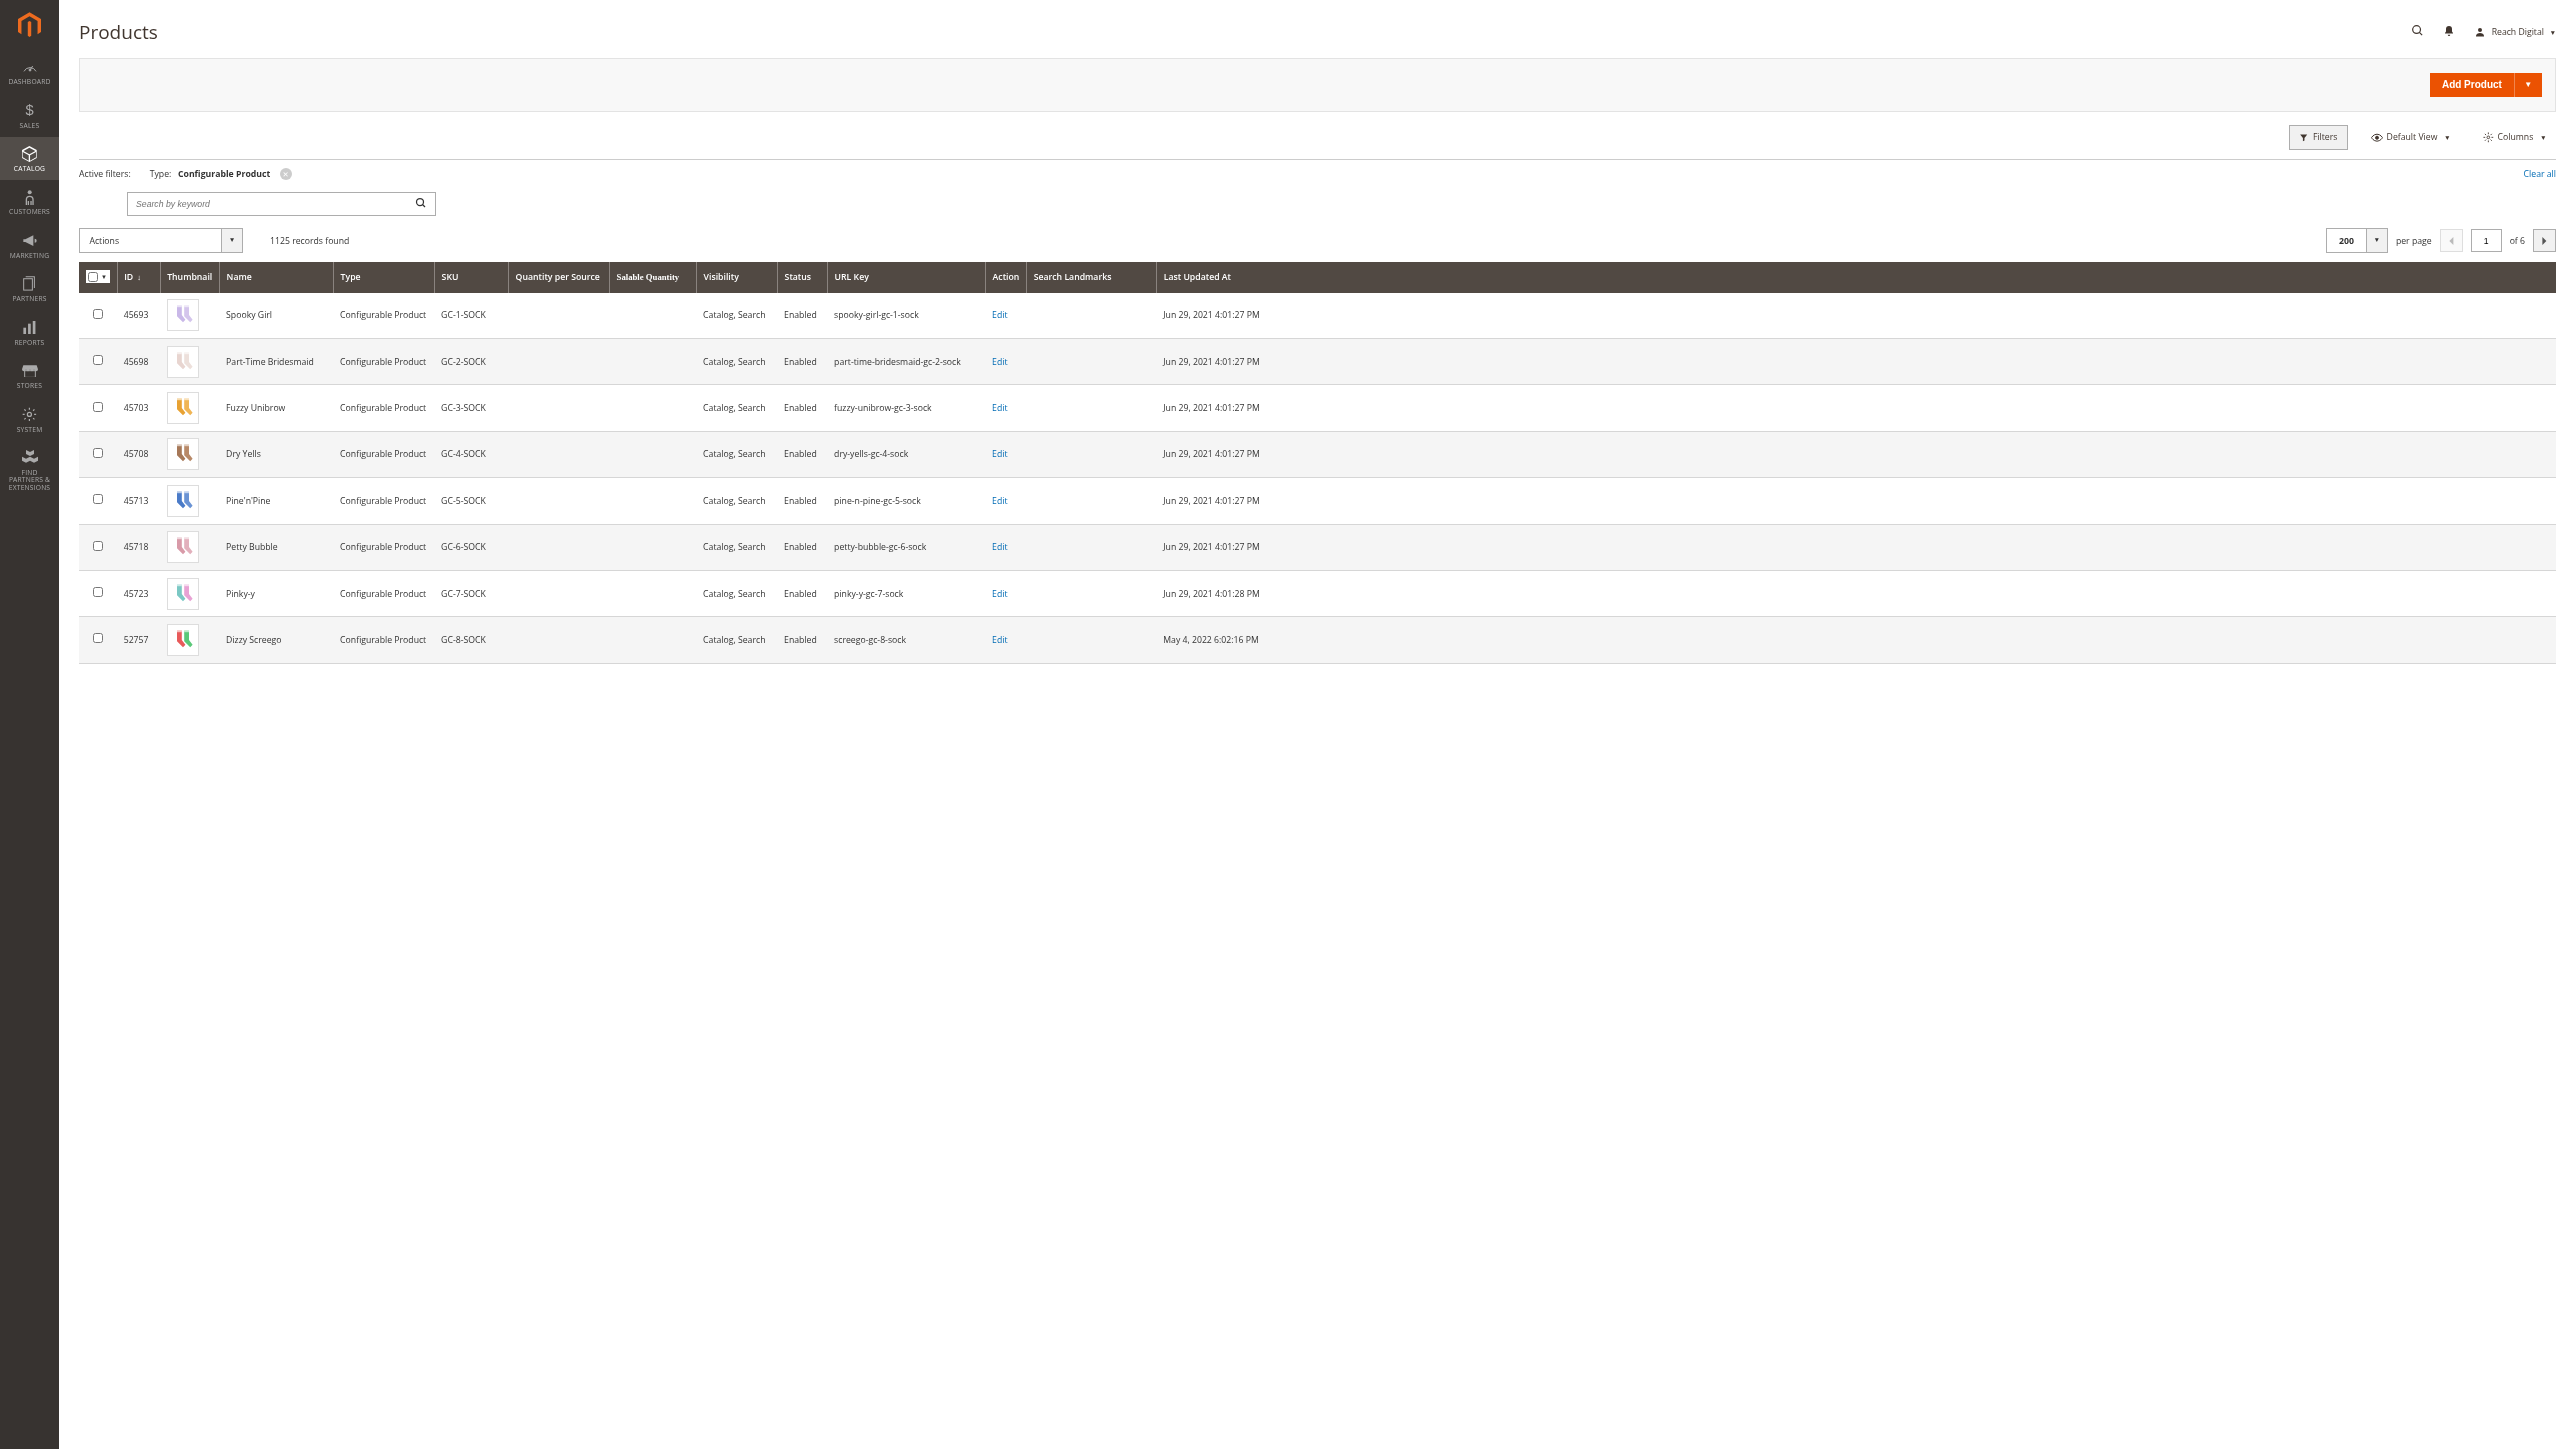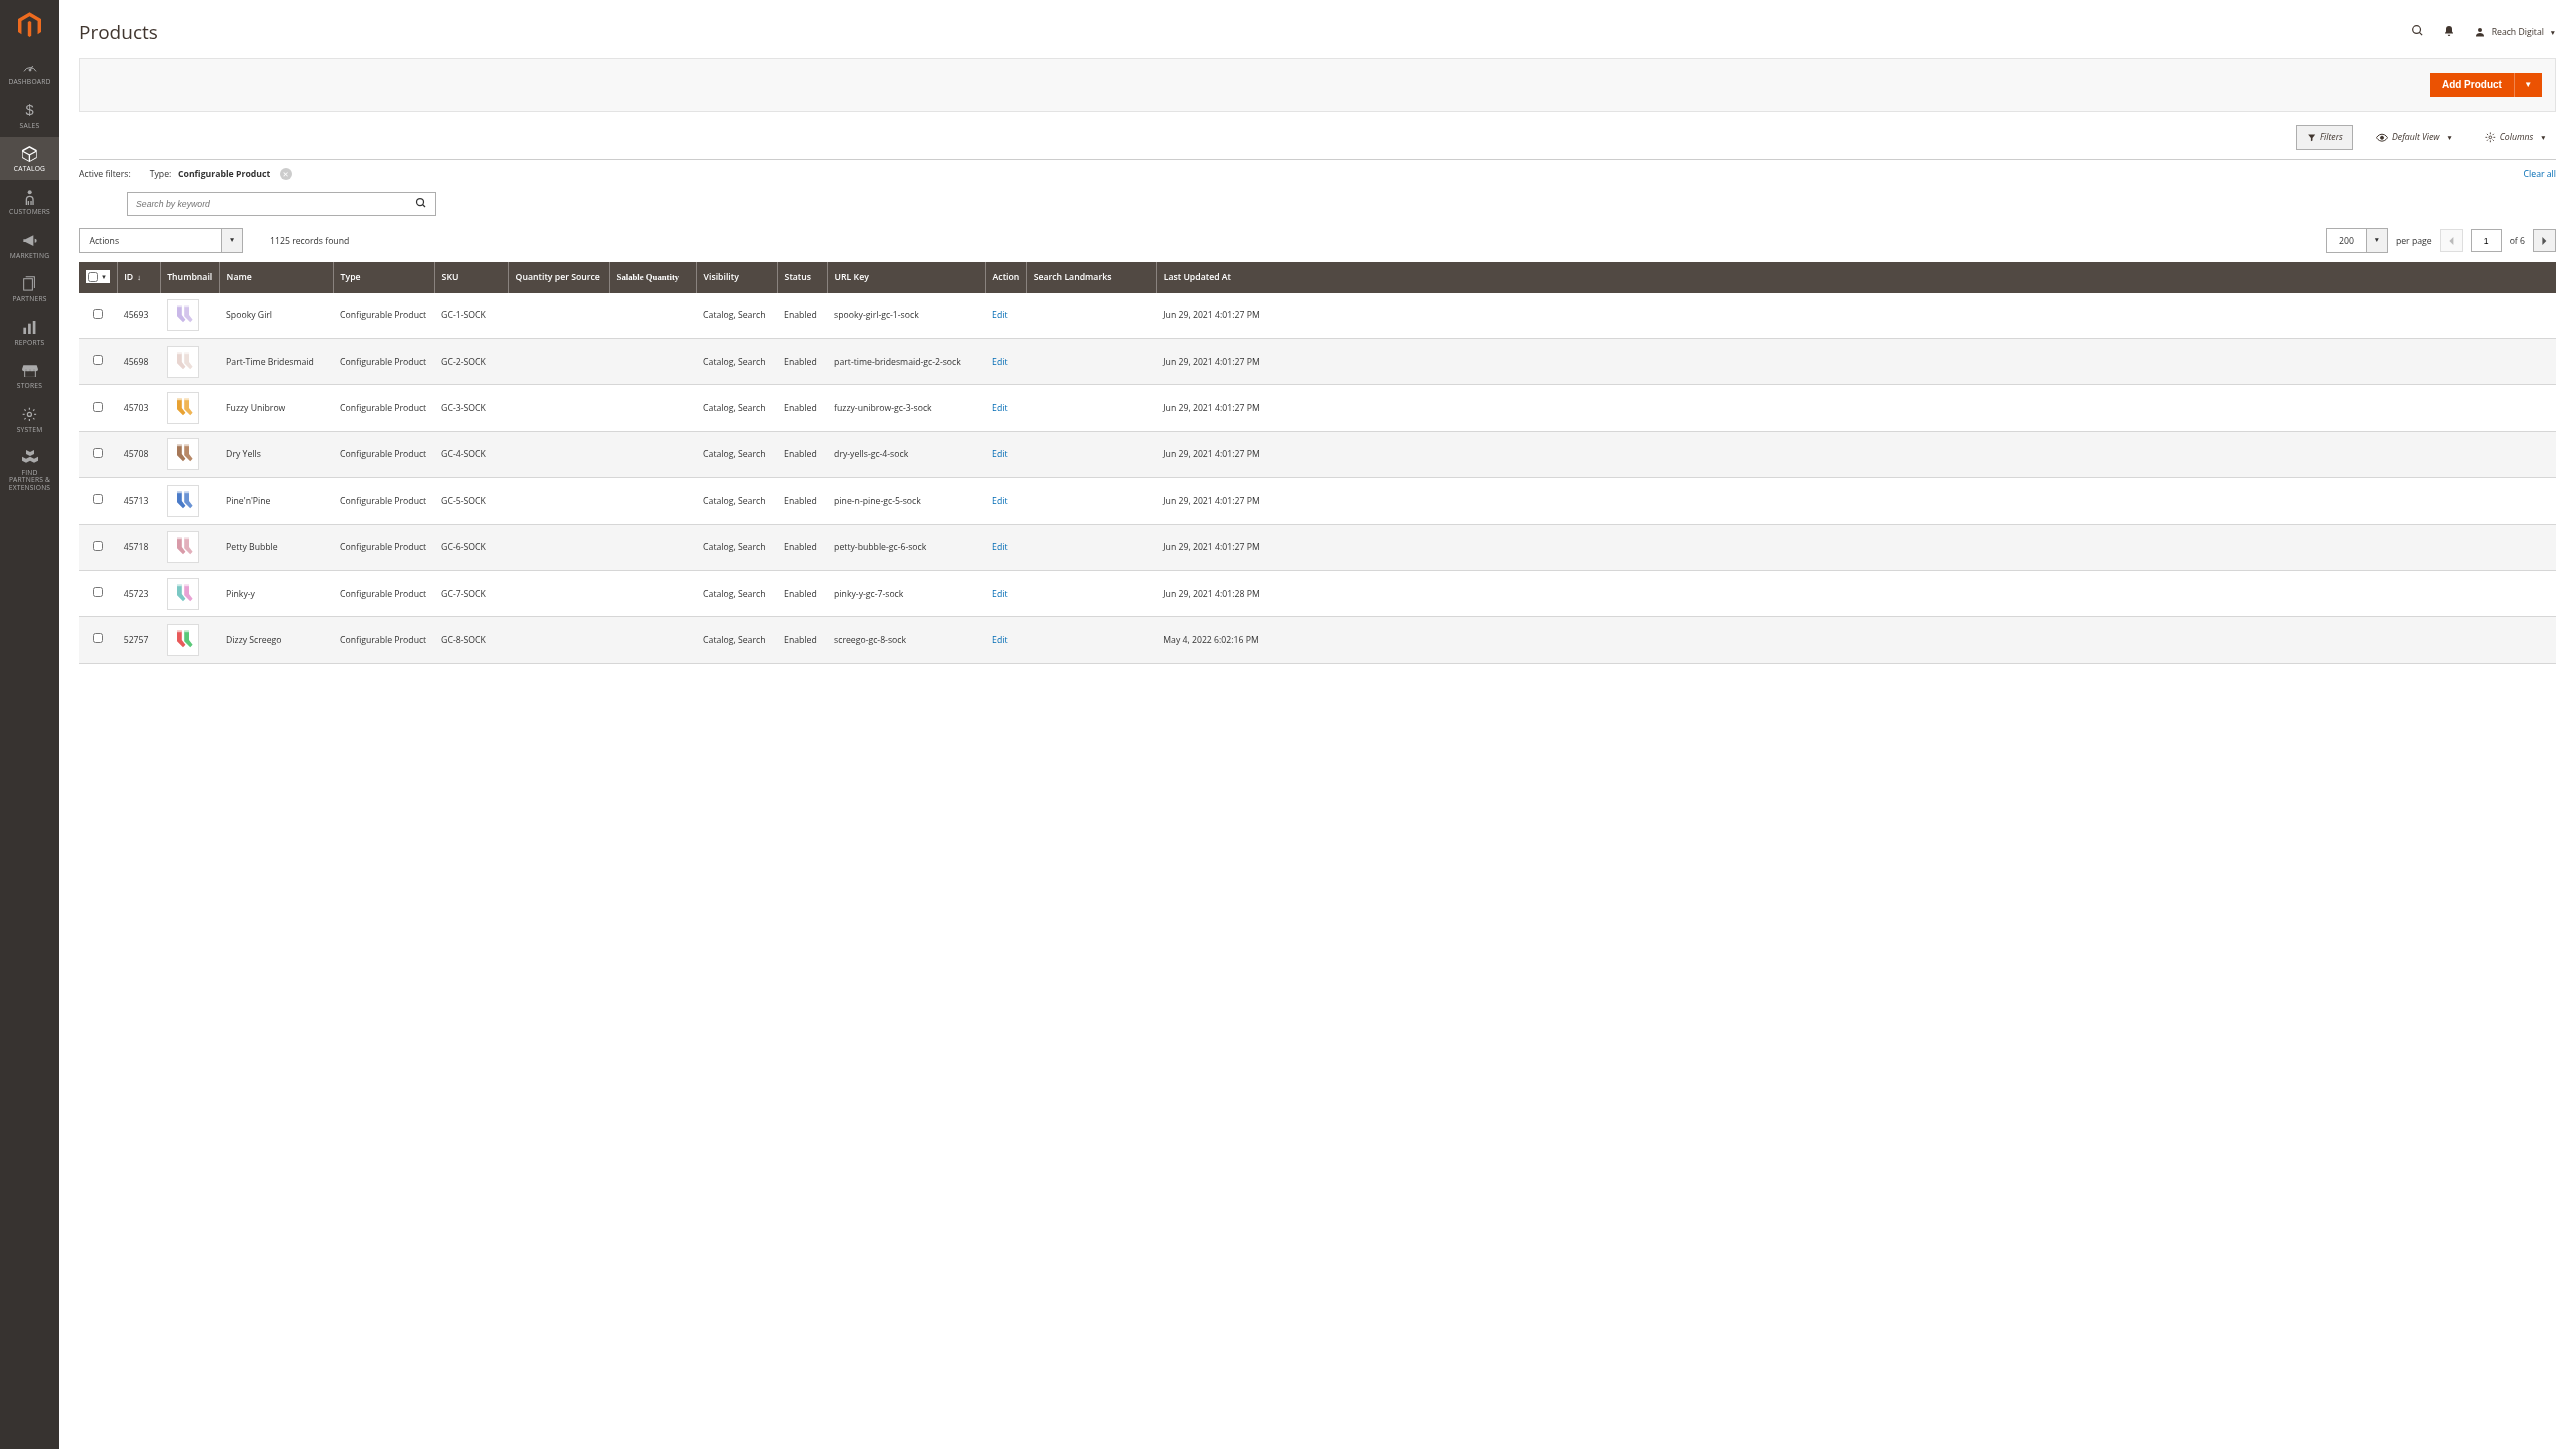--- a/index.html
+++ b/index.html
@@ -23,21 +23,21 @@
 .header-actions { display: flex; align-items: center; gap: 19px; }
 .header-icon { font-size: 13.4px; color: #41362f; cursor: pointer; }
 .user-menu { display: flex; align-items: center; gap: 5.4px; cursor: pointer; color: #41362f; font-size: 8.7px; }
 .user-menu .caret { font-size: 6.7px; }
 
 .action-bar { background: #f8f8f8; border: 0.7px solid #e3e3e3; padding: 13.4px; display: flex; justify-content: flex-end; margin-bottom: 6.7px; }
 .add-product { display: flex; }
 .add-product-btn { background: #eb5202; color: #fff; border: none; padding: 6.7px 12px; font-size: 10px; font-weight: 600; cursor: pointer; }
 .add-product-toggle { background: #eb5202; color: #fff; border: none; border-left: 0.7px solid rgba(255,255,255,0.3); padding: 6.7px 9.4px; cursor: pointer; font-size: 8px; }
 
-.toolbar { display: flex; justify-content: flex-end; gap: 13.4px; align-items: center; padding: 6.7px 0 9.4px; border-bottom: 0.7px solid #ccc; font-style: italic; }
+.toolbar { display: flex; justify-content: flex-end; gap: 13.4px; align-items: center; padding: 6.7px 0 9.4px; border-bottom: 0.7px solid #ccc; }
 .toolbar-btn { display: flex; align-items: center; gap: 4px; cursor: pointer; font-size: 8.7px; color: #41362f; padding: 5.4px 9.4px; }
 .toolbar-btn.filters { border: 0.7px solid #adadad; background: #f1f1f1; }
 .toolbar-btn .caret { font-size: 6.7px; margin-left: 2.7px; }
 
 .active-filters-row { display: flex; align-items: center; padding: 8px 0; font-size: 8.7px; }
 .active-filters-label { margin-right: 19px; }
 .filter-chip { display: flex; align-items: center; gap: 6.7px; }
 .filter-chip .remove { width: 12px; height: 12px; border-radius: 50%; background: #ccc; color: #fff; display: flex; align-items: center; justify-content: center; font-size: 7.4px; cursor: pointer; margin-left: 2.7px; }
 .clear-all { margin-left: auto; color: #006bb4; cursor: pointer; }
 
@@ -46,21 +46,21 @@
 .search-box input { border: none; padding: 6px 8px; font-size: 8.7px; flex: 1; outline: none; font-style: italic; color: #999; }
 .search-box .search-icon { padding: 0 8px; font-size: 12px; cursor: pointer; }
 
 .controls-row { display: flex; align-items: center; padding: 2.7px 0 9.4px; }
 .actions-dropdown { display: flex; border: 0.7px solid #adadad; }
 .actions-dropdown .label { padding: 5.4px 9.4px; min-width: 141px; }
 .actions-dropdown .toggle { border-left: 0.7px solid #adadad; padding: 5.4px 6.7px; background: #f1f1f1; cursor: pointer; font-size: 6.7px; }
 .records-found { margin-left: 27px; }
 .pagination { margin-left: auto; display: flex; align-items: center; gap: 8px; }
 .per-page { display: flex; border: 0.7px solid #adadad; }
-.per-page .value { padding: 5.4px 12px; }
+.per-page .value { padding: 5.4px 12px; font-weight: bold; }
 .per-page .toggle { border-left: 0.7px solid #adadad; padding: 5.4px 6.7px; background: #f1f1f1; cursor: pointer; font-size: 6.7px; }
 .page-nav { width: 23px; height: 23px; border: 0.7px solid #adadad; background: #f1f1f1; display: flex; align-items: center; justify-content: center; cursor: pointer; font-size: 9.4px; }
 .page-nav.disabled { opacity: 0.4; cursor: default; }
 .page-input { width: 31px; height: 23px; border: 0.7px solid #adadad; text-align: center; font-size: 8.7px; }
 
 
 .grid { width: 100%; border-collapse: collapse; }
 .grid thead th { background: #514943; color: #fff; text-align: left; padding: 8px 6.7px; font-weight: 600; font-size: 8.7px; border-right: 0.7px solid #8a837f; }
 .grid thead th:last-child { border-right: none; }
 .grid tbody td { padding: 6.7px; border-bottom: 0.7px solid #d6d6d6; vertical-align: middle; font-size: 8.7px; }

